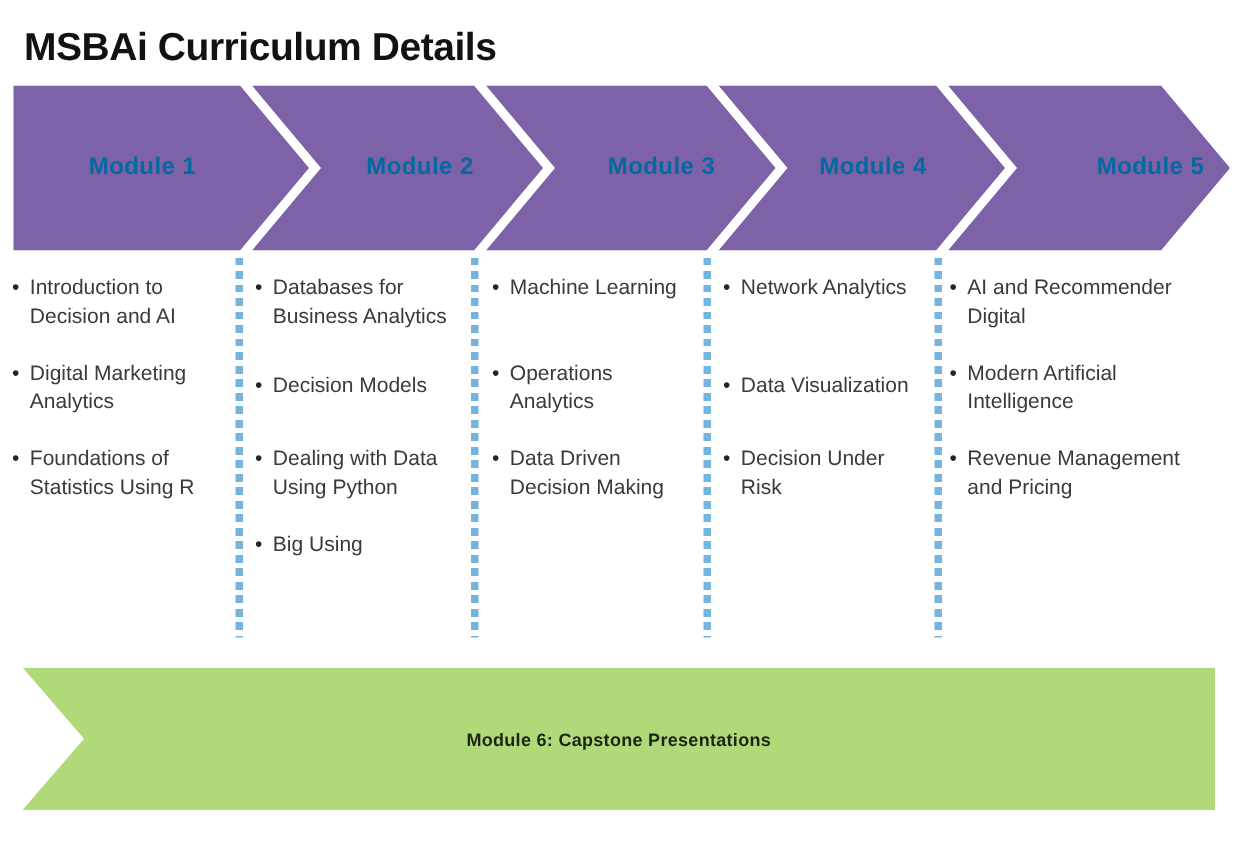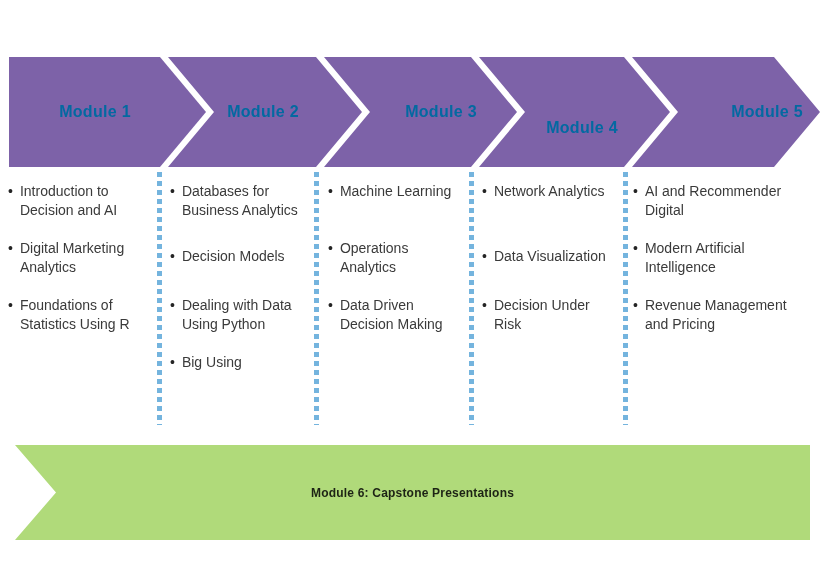--- a/index.html
+++ b/index.html
@@ -39,23 +39,23 @@
     width: 150px;
     display: flex;
     align-items: center;
     justify-content: center;
     color: #0369a1;
     font-size: 16px;
     font-weight: 700;
     letter-spacing: 0.3px;
   }
   .ml-1 { left: 20px; }
-  .ml-2 { left: 188px; text-align: right; }
+  .ml-2 { left: 205px; text-align: right; }
   .ml-3 { left: 366px; }
-  .ml-4 { left: 507px; margin-top: 16px; }
+  .ml-4 { left: 507px; }
   .ml-5 { left: 692px; }
 
   
   .divider {
     position: absolute;
     top: 172px;
     height: 253px;
     width: 5px;
     background-image: repeating-linear-gradient(
       to bottom,
@@ -119,20 +119,21 @@
     font-weight: 700;
     color: #1d2315;
     letter-spacing: 0.2px;
   }
 </style>
 </head>
 <body>
 
 <div class="canvas">
 
+  <h1 class="page-title">MSBAi Curriculum Details</h1>
 
   <svg class="arrow-band" width="825" height="110" viewBox="0 0 825 110">
     <polygon points="9,0 160,0 206,55 160,110 9,110" fill="#7d62a8"></polygon>
     <polygon points="168,0 316,0 362,55 316,110 168,110 214,55" fill="#7d62a8"></polygon>
     <polygon points="324,0 471,0 517,55 471,110 324,110 370,55" fill="#7d62a8"></polygon>
     <polygon points="479,0 624,0 670,55 624,110 479,110 525,55" fill="#7d62a8"></polygon>
     <polygon points="632,0 774,0 820,55 774,110 632,110 678,55" fill="#7d62a8"></polygon>
   </svg>
 
   <div class="module-label ml-1">Module 1</div>

